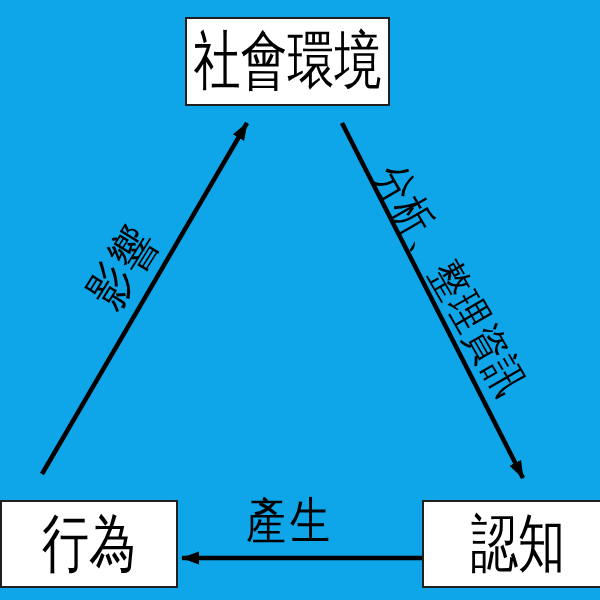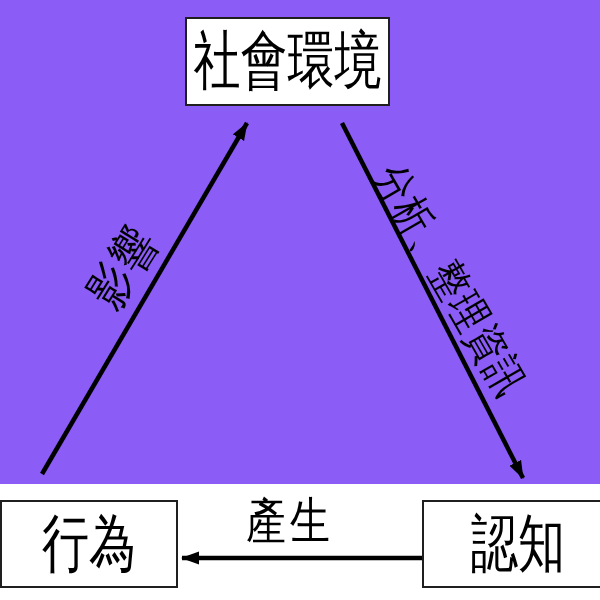--- a/index.html
+++ b/index.html
@@ -7,22 +7,22 @@
     padding: 0;
     width: 600px;
     height: 600px;
     overflow: hidden;
     background: #ffffff;
     font-family: "Liberation Serif", "DejaVu Serif", serif;
   }
   .canvas {
     position: relative;
     width: 600px;
-    height: 484px;
-    background: #8b5cf6;
+    height: 600px;
+    background: #0ea5e9;
   }
   svg.arrows {
     position: absolute;
     left: 0; top: 0;
     width: 600px; height: 600px;
   }
   .node {
     position: absolute;
     box-sizing: border-box;
     background: #ffffff;

